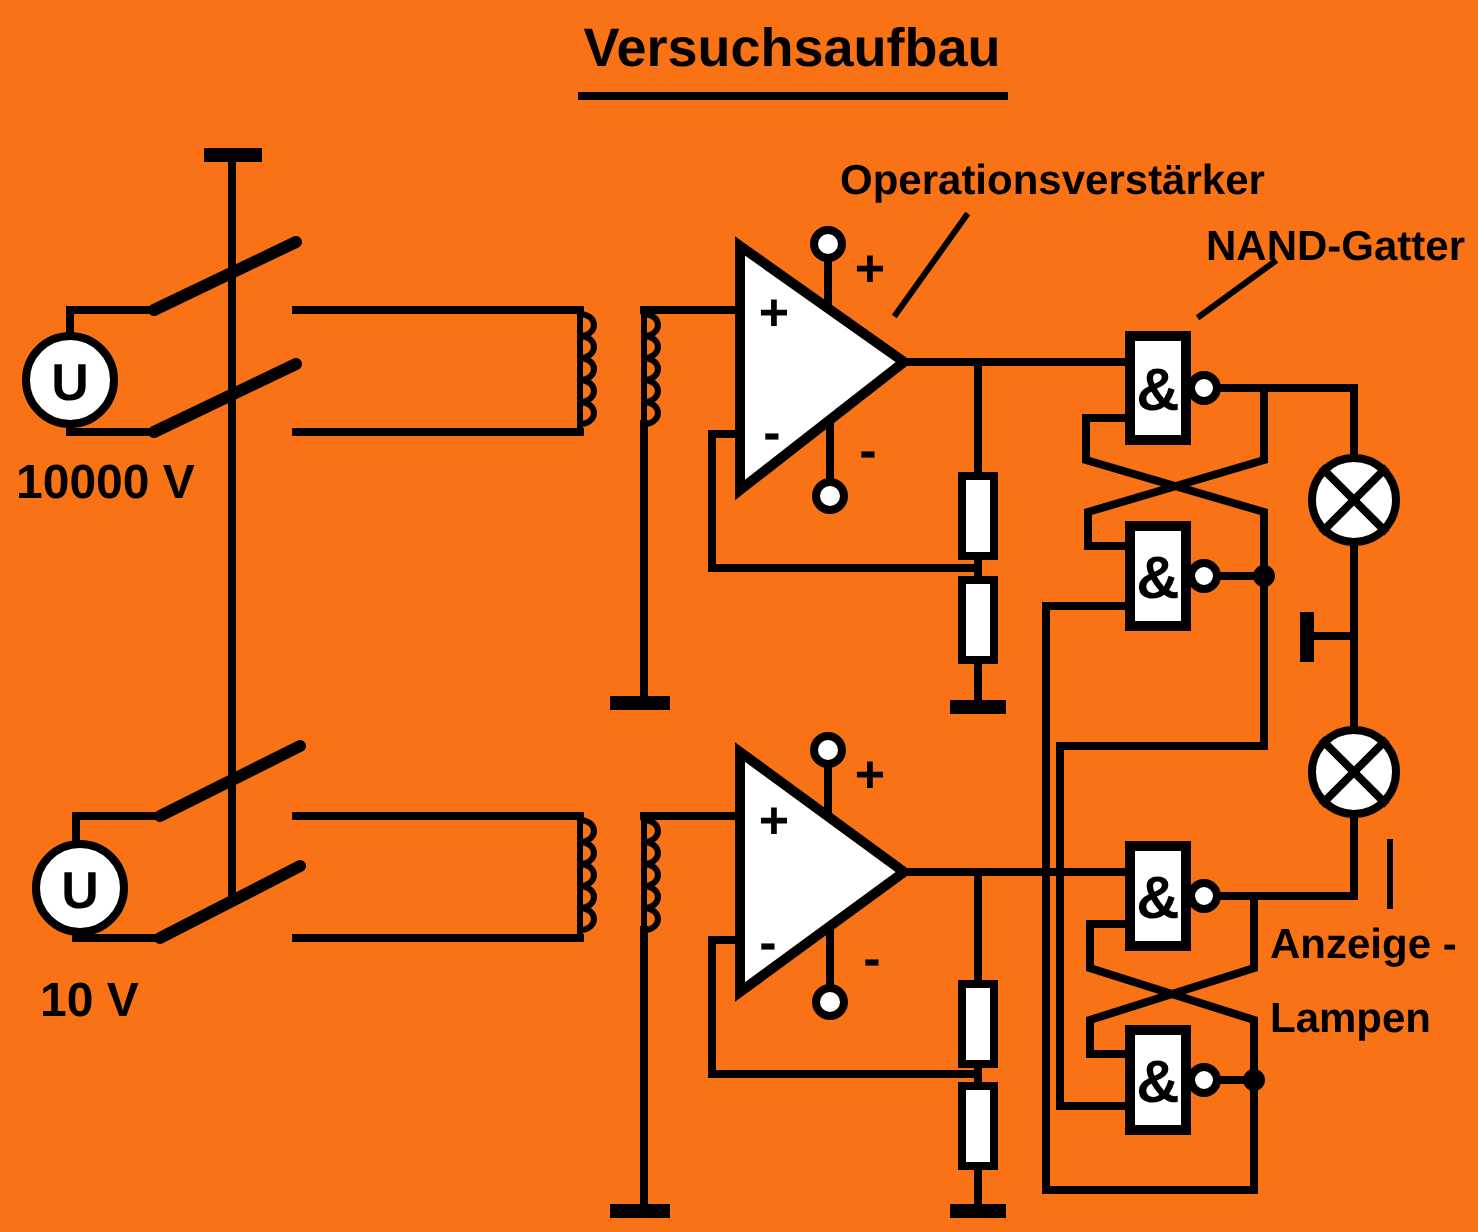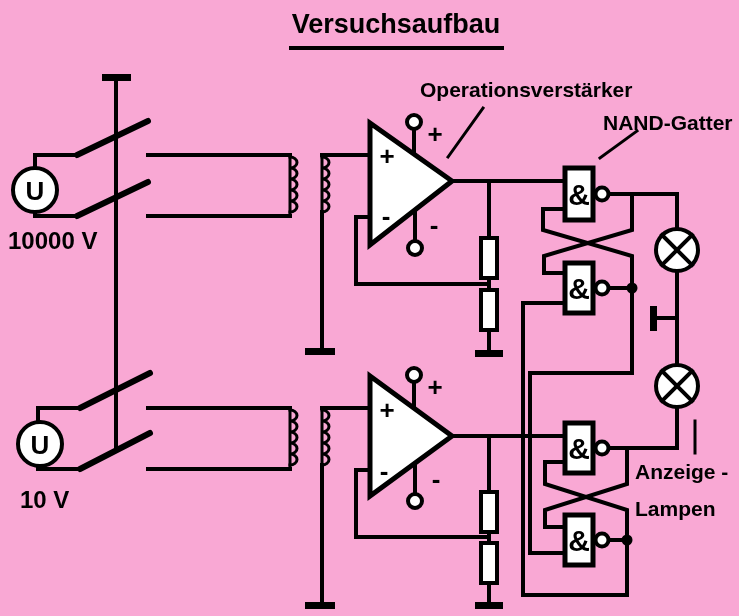--- a/index.html
+++ b/index.html
@@ -1,16 +1,16 @@
 <!DOCTYPE html>
 <html><head>
 <meta charset="utf-8">
 <style>
   html,body{margin:0;padding:0;background:#ffffff;}
-  .stage{position:relative;width:739px;height:616px;background:#f9a8d4;overflow:hidden;text-align:center;}
+  .stage{position:relative;width:739px;height:616px;background:#f97316;overflow:hidden;text-align:center;}
   svg{display:block;}
   .wire{stroke:#000;stroke-width:4;fill:none;stroke-linecap:square;}
   .arm{stroke:#000;stroke-width:6;fill:none;stroke-linecap:round;}
   .thin{stroke:#000;stroke-width:3;fill:none;stroke-linecap:square;}
   .box{fill:#fff;stroke:#000;stroke-width:5;}
   .comp{fill:#fff;stroke:#000;stroke-width:4;}
   .solid{fill:#000;stroke:none;}
   .lbl{font-family:"Liberation Sans","DejaVu Sans",sans-serif;font-weight:bold;fill:#000;}
   .t-title{font-size:27px;}
   .t-label{font-size:21px;}

